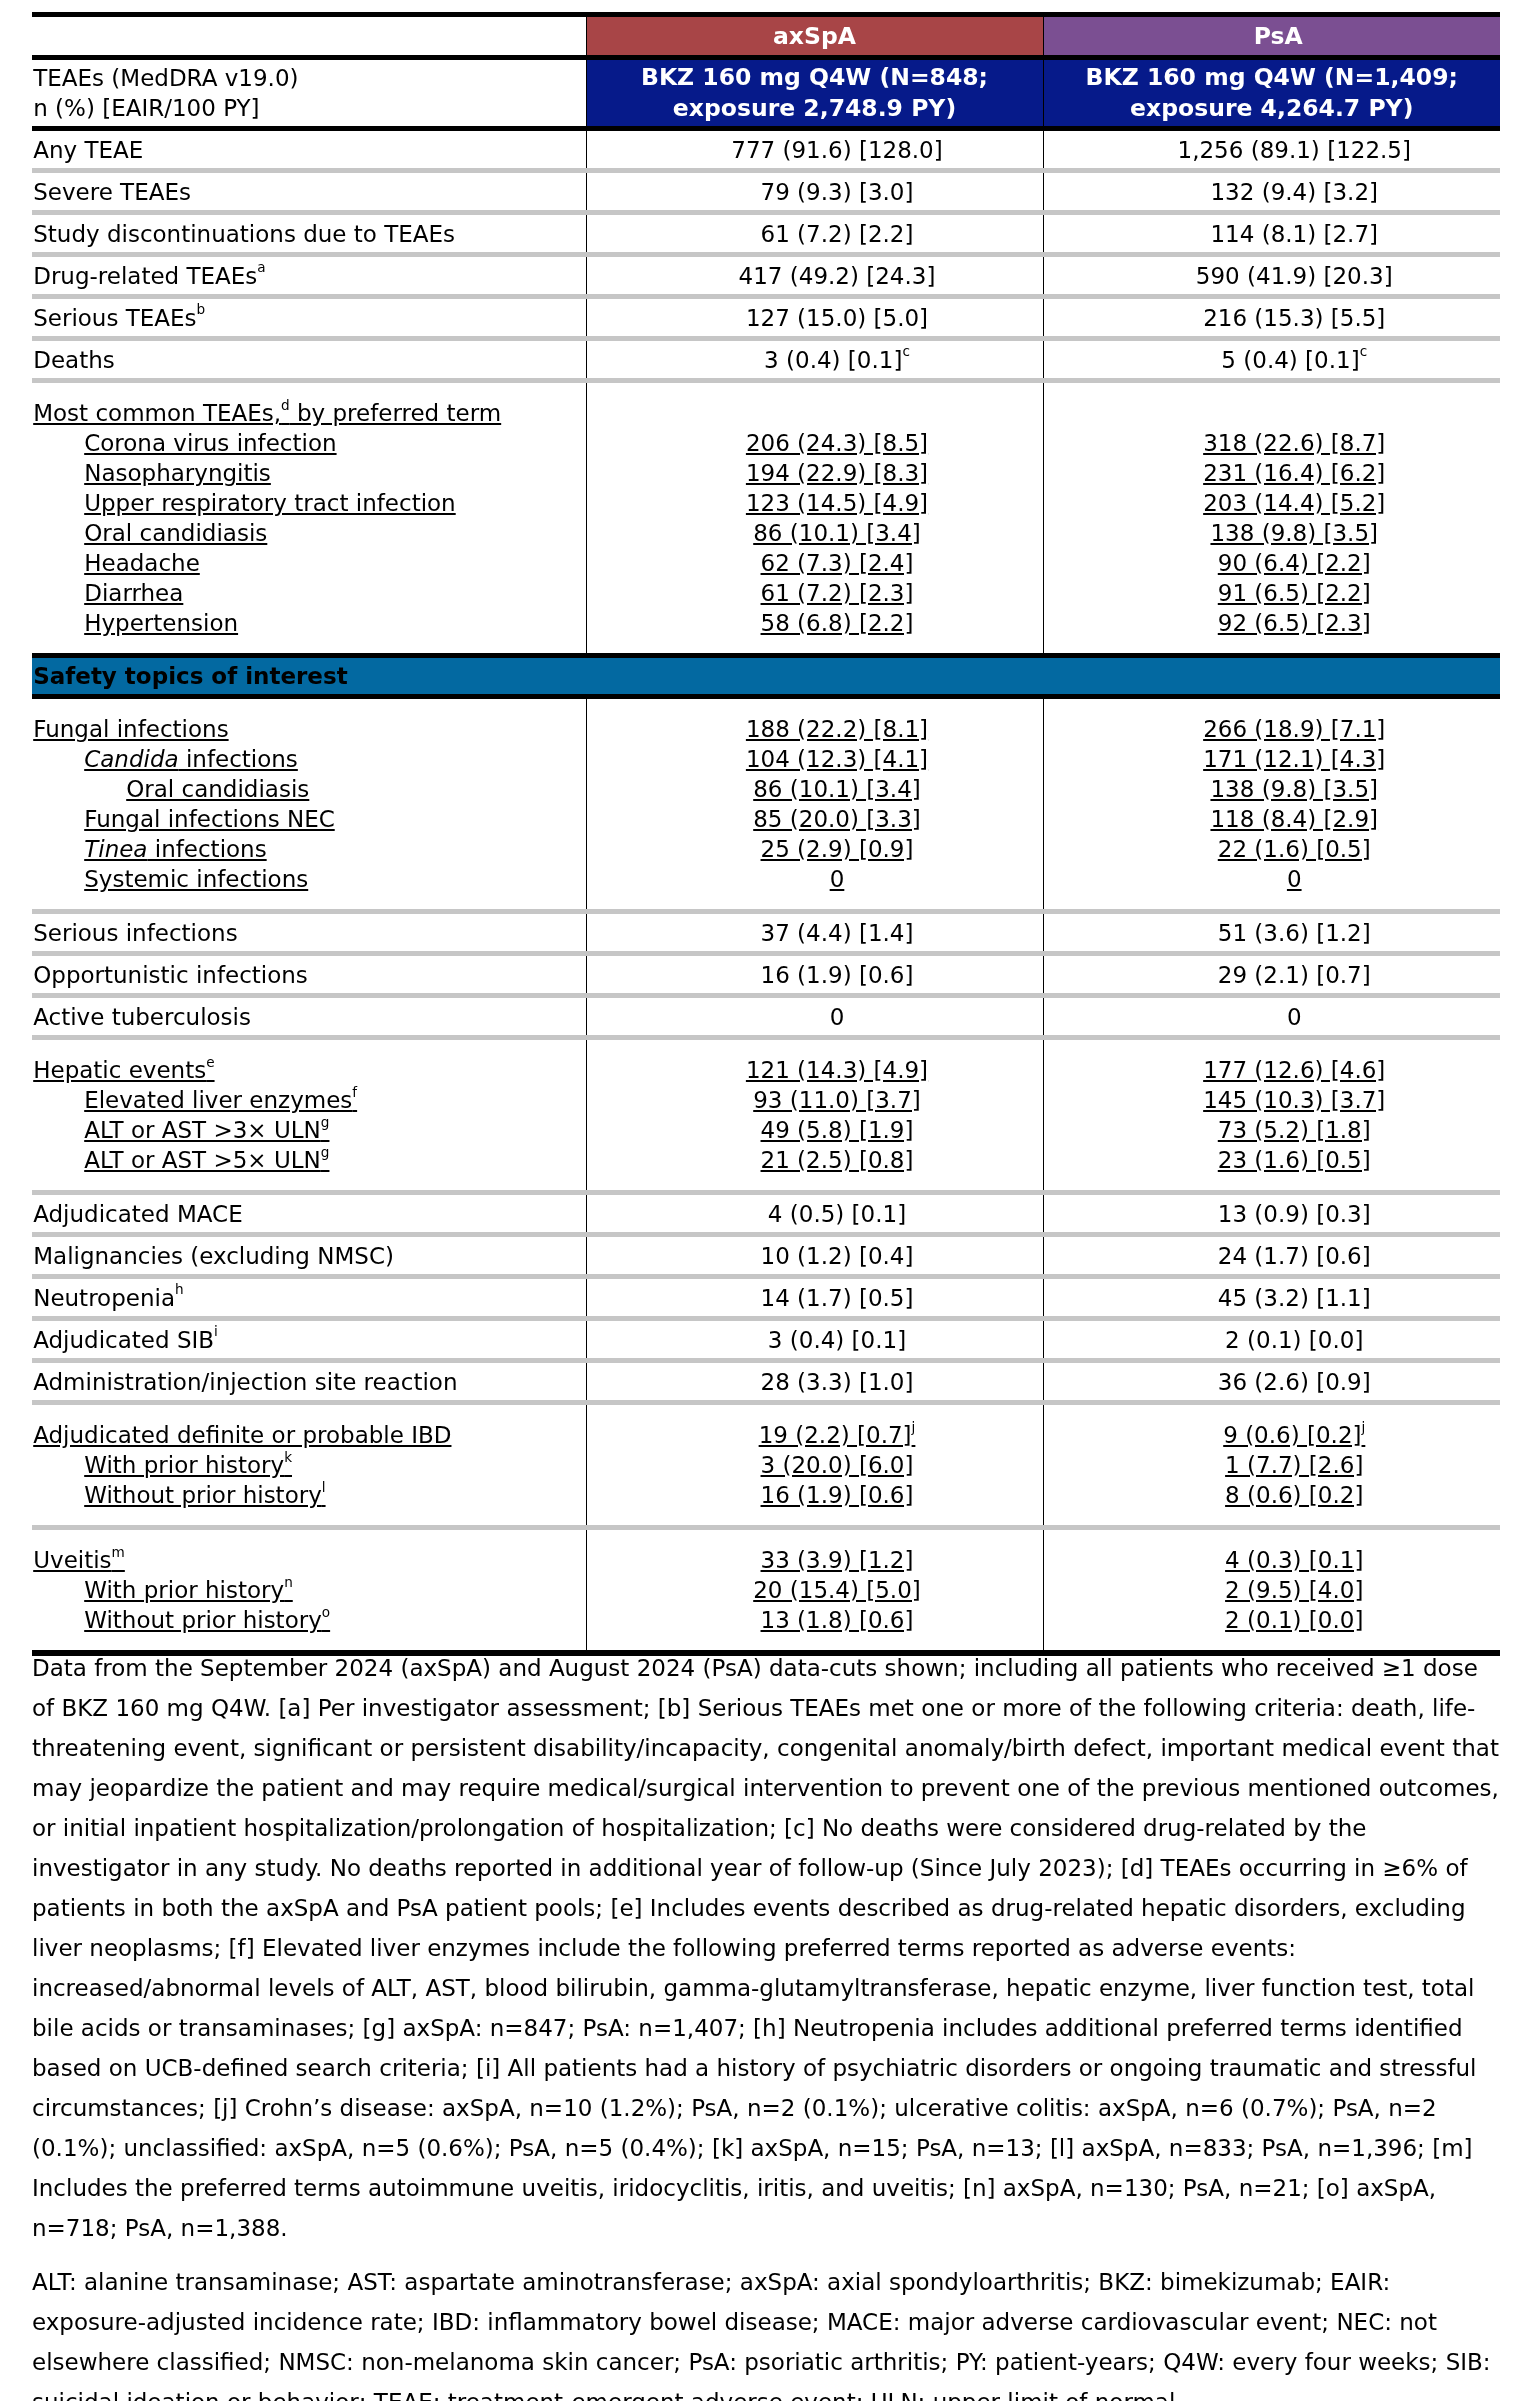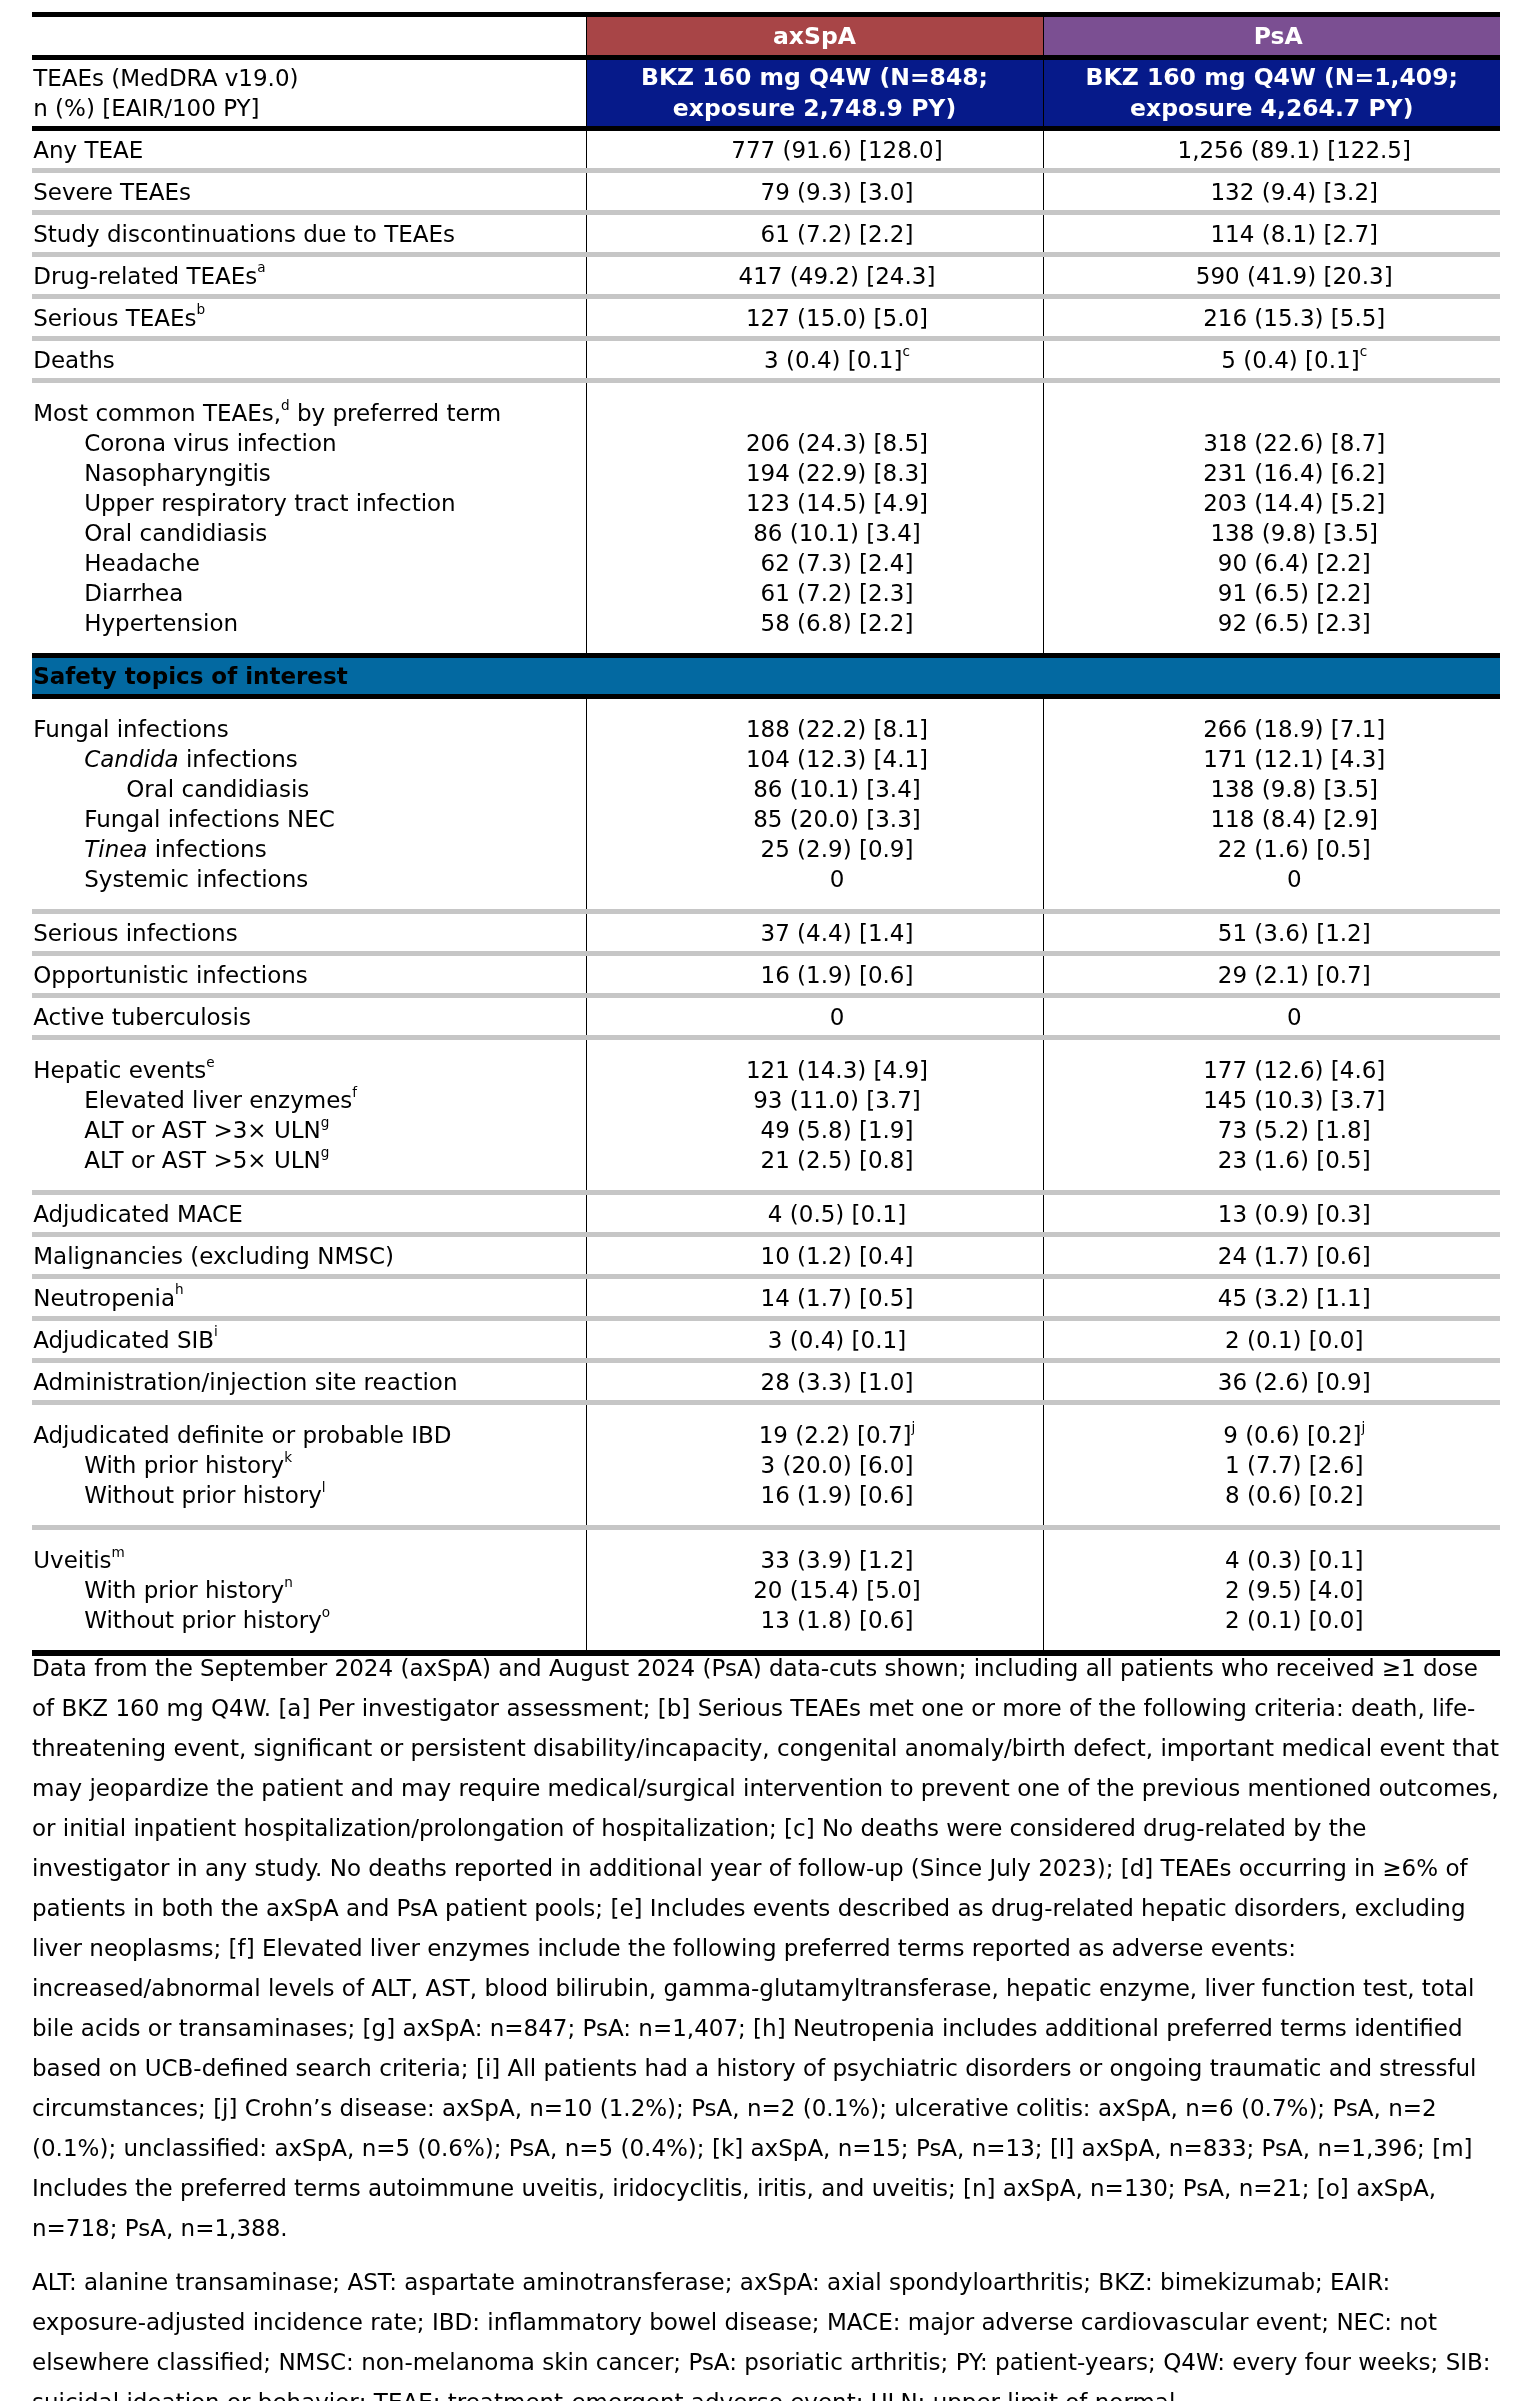--- a/index.html
+++ b/index.html
@@ -16,21 +16,21 @@
   .lbl { text-align: left; padding-left: 1.2px; }
   .val { text-align: center; border-left: 1.9px solid #000; padding-left: 45px; }
   tr.sep td { border-bottom: 5.6px solid #c6c6c6; }
   tr.hdr1 th { height: 38px; border-top: 5px solid #000; border-bottom: 5px solid #000; color: #fff; font-weight: bold; font-size: 23.5px; }
   tr.hdr1 th.blank { background: #fff; }
   tr.hdr1 th.ax { background: #a84547; border-left: 1.9px solid #000; }
   tr.hdr1 th.ps { background: #7b4f92; border-left: 1.9px solid #000; padding-left: 13px; }
   tr.hdr2 td { height: 66px; border-bottom: 5.6px solid #000; margin-top: 8px; }
   tr.hdr2 td.navy { background: #061a8a; color: #fff; font-weight: bold; text-align: center; border-left: 1.9px solid #000; font-size: 23.5px; line-height: 31px; }
   tr.single td { height: 37px; }
-  tr.group td { padding-top: 15px; padding-bottom: 15px; vertical-align: top; }
+  tr.group td { padding-top: 15px; padding-bottom: 15px; vertical-align: top; text-decoration: underline; }
   .line { height: 30px; white-space: nowrap; }
   .ind1 { padding-left: 51px; }
   .ind2 { padding-left: 93px; }
   sup { font-size: 13.6px; line-height: 0; position: relative; top: -2.5px; vertical-align: super; }
   tr.section td { background: #0369a1; border-top: 5.6px solid #000; border-bottom: 5.6px solid #000; height: 36px; font-weight: bold; }
   tr.last td { border-bottom: 6.2px solid #000; }
   .foot { position: absolute; left: 32px; top: 1648px; width: 1475px; font-size: 23px; line-height: 40px; }
   .foot p { margin: 0 0 13.6px 0; }
   em { font-style: italic; }
 </style>

